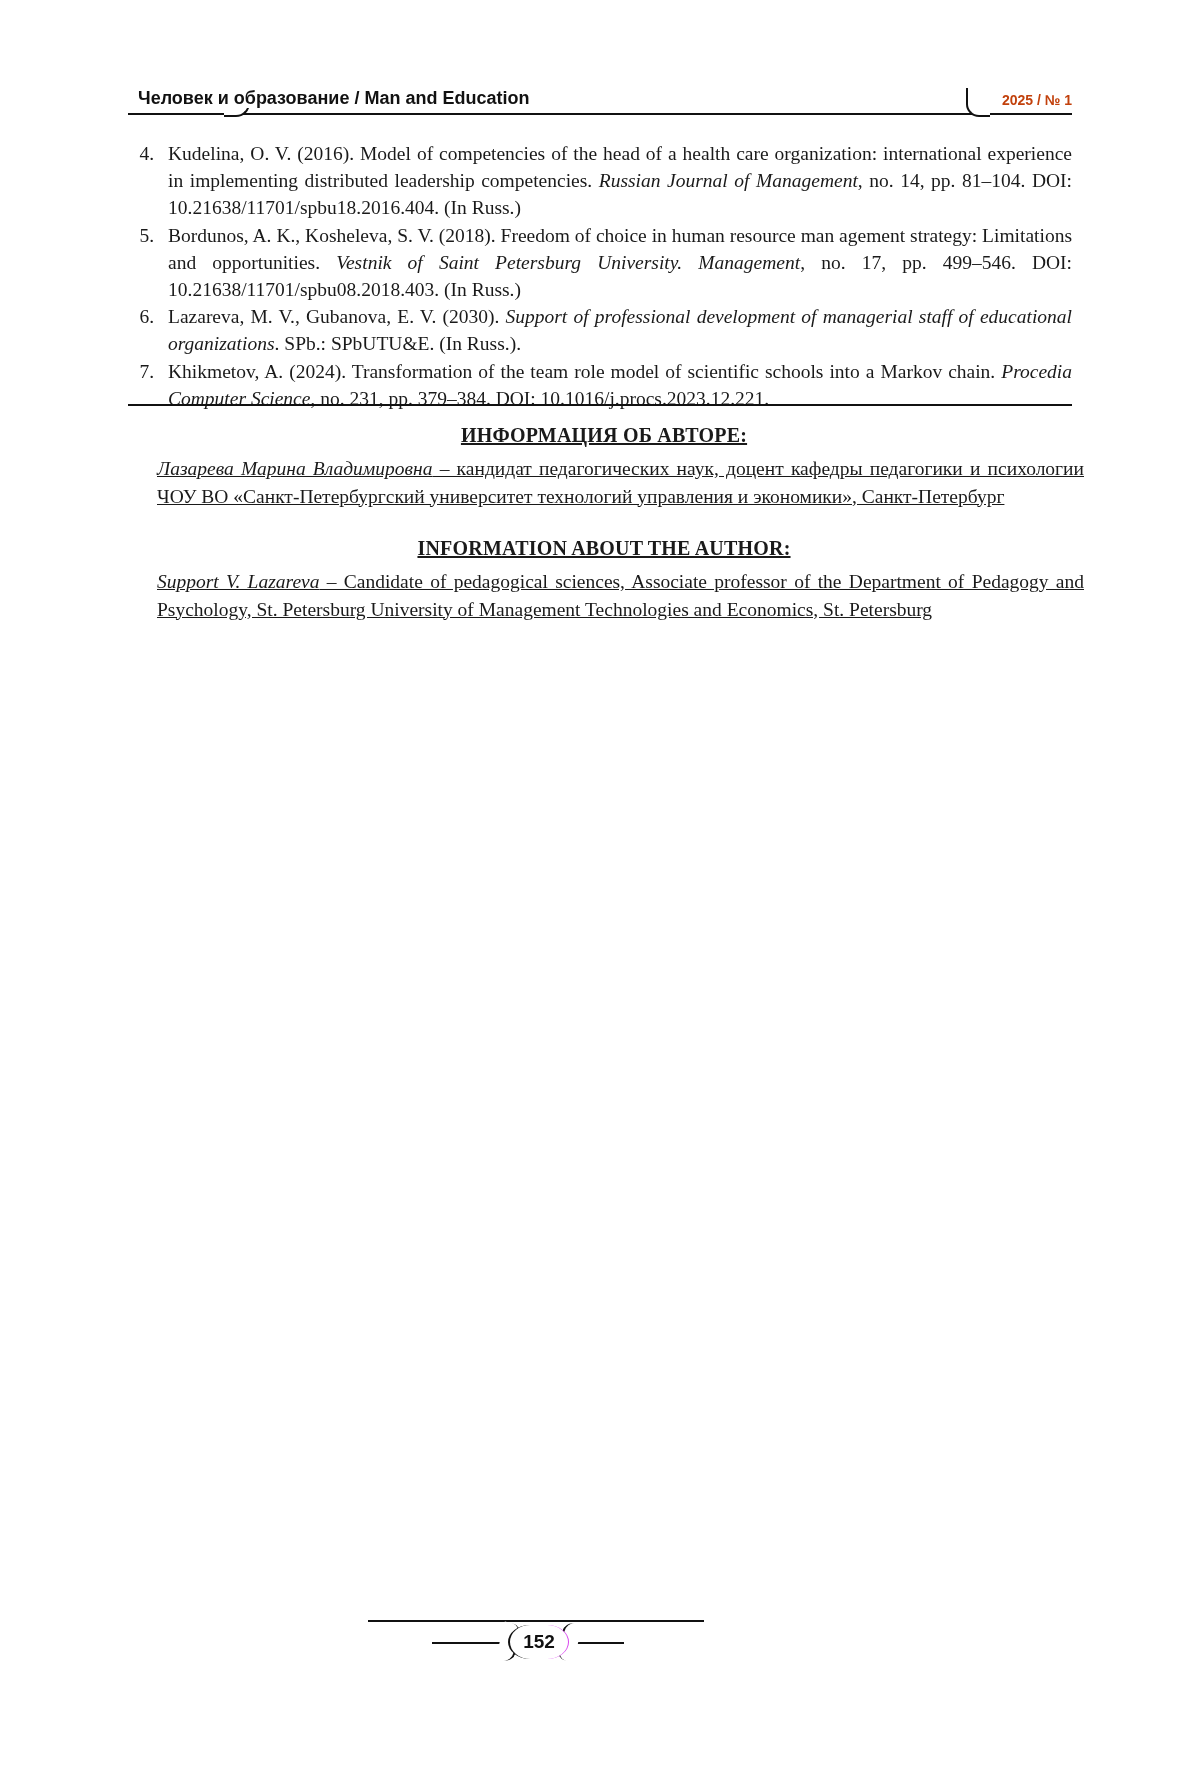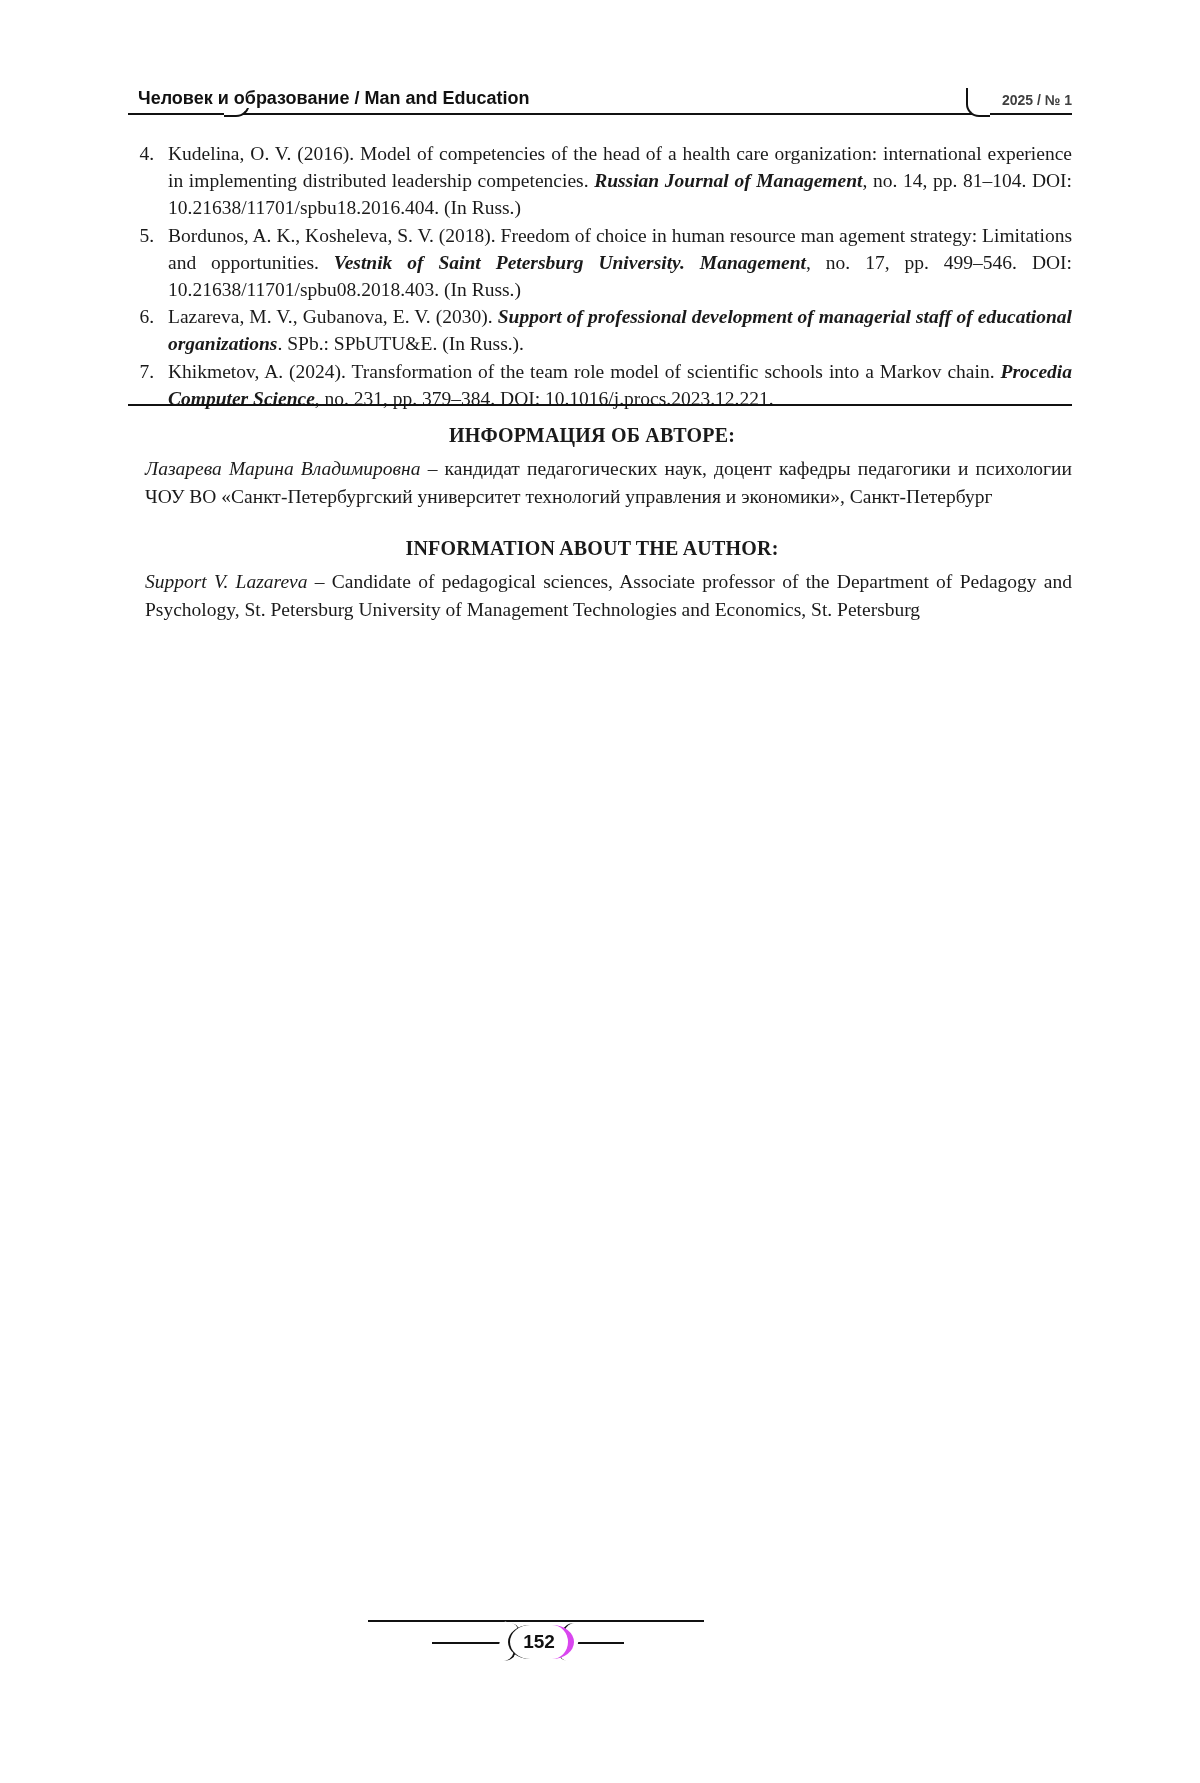--- a/index.html
+++ b/index.html
@@ -79,21 +79,21 @@
   }
   .rh-right {
     position: absolute;
     right: 0;
     top: 4px;
     background: #ffffff;
     padding-left: 8px;
     font-family: "Liberation Sans", sans-serif;
     font-size: 14px;
     font-weight: 700;
-    color: #404040;
+    color: #c2410c;
     white-space: nowrap;
   }
   .rh-right-head {
     position: absolute;
     right: 82px;
     top: 0px;
     width: 22px;
     height: 27px;
     border-left: 2px solid #111111;
     border-bottom: 2px solid #111111;
@@ -118,37 +118,38 @@
     margin-bottom: 0px;
   }
   .ref-num {
     position: absolute;
     left: 0;
     top: 0;
     width: 26px;
     text-align: right;
     font-size: 19.5px;
   }
-  .ital { font-style: italic; font-weight: bold; }
+  .ital { font-style: italic; }
 
   
   .mid-rule {
     position: absolute;
     left: 128px;
     top: 404px;
     width: 944px;
     height: 2px;
     background: #111111;
   }
 
   
   .author-block {
     position: absolute;
-    left: 112px;
+    left: 124px;
     width: 960px;
+    text-decoration: underline;
   }
   .block-ru { top: 424px; }
   .block-en { top: 537px; }
 
   .block-title {
     text-align: center;
     font-size: 20px;
     font-weight: 700;
     letter-spacing: 0.2px;
     margin-bottom: 8px;
@@ -188,21 +189,21 @@
     background: #111111;
   }
   .f-badge {
     position: absolute;
     left: 508px;
     top: 5px;
     width: 58px;
     height: 34px;
     background: #ffffff;
     border-left: 2px solid #111111;
-    border-right: 6px solid #d946ef;
+    border-right: 1px solid #d946ef;
     border-radius: 22px / 17px;
     text-align: center;
   }
   .f-badge .num {
     font-family: "Liberation Sans", sans-serif;
     font-size: 19px;
     font-weight: 700;
     line-height: 34px;
     color: #111111;
   }

